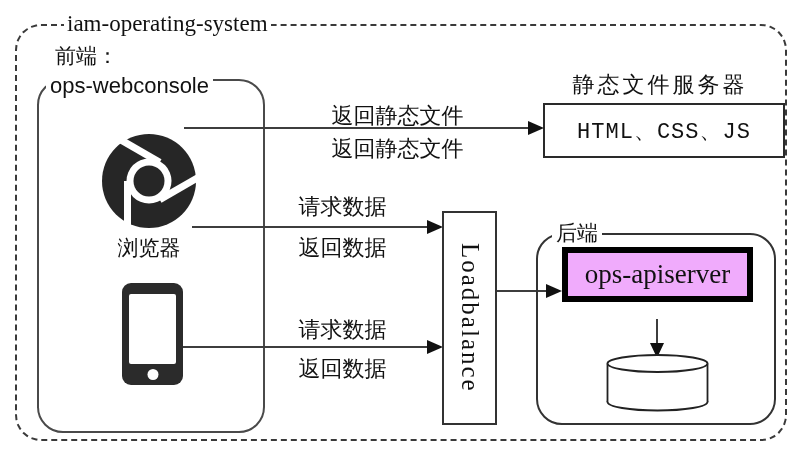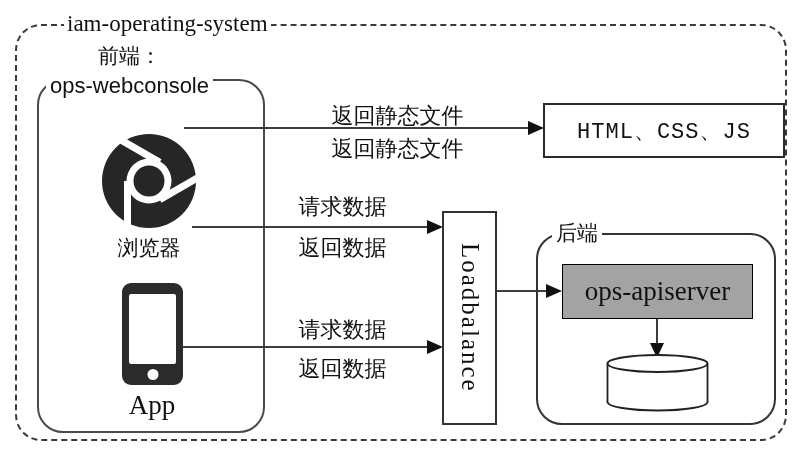--- a/index.html
+++ b/index.html
@@ -19,31 +19,31 @@
     border:2px solid #4a4a4a; border-radius:26px; z-index:1; }
   #backend-box { left:536px; top:233px; width:240px; height:192px;
     border:2px solid #333; border-radius:26px; z-index:1; }
   #static-box { left:543px; top:103px; width:242px; height:55px;
     border:2px solid #2a2a2a; z-index:1; display:flex; align-items:center; justify-content:center;
     font-family:"Liberation Mono","DejaVu Sans Mono",monospace; font-size:22px; letter-spacing:1px; }
   #lb-box { left:442px; top:211px; width:55px; height:214px;
     border:2px solid #333; z-index:2; background:#fff;
     display:flex; align-items:center; justify-content:center; }
   #lb-box span { writing-mode:vertical-rl; font-size:25px; letter-spacing:2px; }
-  #apiserver-box { left:562px; top:264px; width:191px; height:55px;
-    border:1px solid #000000; z-index:2; background:#a3a3a3;
+  #apiserver-box { left:562px; top:247px; width:191px; height:55px;
+    border:6px solid #000000; z-index:2; background:#f0abfc;
     display:flex; align-items:center; justify-content:center; font-size:27px; }
 
   
   .tag { background:#fff; z-index:3; white-space:nowrap; }
   #diagram-title { left:64px; top:11px; height:26px; line-height:26px; font-size:23px; padding:0 3px; }
   #webconsole-label { left:46px; top:72px; height:28px; line-height:28px; font-size:22px; padding:0 4px;
     font-family:Liberation Sans, sans-serif; }
   #backend-label { left:552px; top:220px; height:26px; line-height:26px; font-size:21px; padding:0 4px; }
-  #frontend-label { left:55px; top:44px; height:24px; line-height:24px; font-size:21px; z-index:2;margin-left:43px; }
+  #frontend-label { left:55px; top:44px; height:24px; line-height:24px; font-size:21px; z-index:2; }
   #static-title { left:555px; top:70px; width:210px; text-align:center; font-size:22px; letter-spacing:3px; z-index:2; }
 
   
   #browser-label { left:89px; top:234px; width:120px; text-align:center; font-size:21px; z-index:2; }
   #app-label { left:107px; top:390px; width:90px; text-align:center; font-size:27px; z-index:2; }
   #db-label { left:606px; top:376px; width:103px; text-align:center; font-size:28px; z-index:3; }
 
   
   #chrome-icon { left:99px; top:131px; width:100px; height:100px; z-index:2; }
   #phone-icon { left:122px; top:283px; width:61px; height:102px; background:#2b2b2b; border-radius:9px; z-index:2; }
@@ -99,21 +99,20 @@
     </g>
     <circle cx="50" cy="50" r="22.5" fill="#ffffff"></circle>
     <circle cx="50" cy="50" r="15.5" fill="#262626"></circle>
   </svg>
   <div class="abs" id="browser-label">浏览器</div>
 
   <div class="abs" id="phone-icon">
     <div id="phone-screen"></div>
     <div id="phone-dot"></div>
   </div>
-  <div class="abs" id="app-label">App</div>
 
   <div>
     <div class="abs line" id="arrow1-line"></div>
     <div class="abs head-r" id="arrow1-head"></div>
     <div class="abs flow" id="flow1-req">返回静态文件</div>
     <div class="abs flow" id="flow1-res">返回静态文件</div>
   </div>
 
   <div>
     <div class="abs line" id="arrow2-line"></div>
@@ -122,20 +121,21 @@
     <div class="abs flow" id="flow2-res">返回数据</div>
   </div>
 
   <div>
     <div class="abs line" id="arrow3-line"></div>
     <div class="abs head-r" id="arrow3-head"></div>
     <div class="abs flow" id="flow3-req">请求数据</div>
     <div class="abs flow" id="flow3-res">返回数据</div>
   </div>
 
+  <div class="abs" id="static-title">静态文件服务器</div>
   <div class="abs" id="static-box">
     <span>HTML、CSS、JS</span>
   </div>
 
   <div class="abs" id="lb-box">
     <span>Loadbalance</span>
   </div>
 
   <div>
     <div class="abs line" id="arrow4-line"></div>

